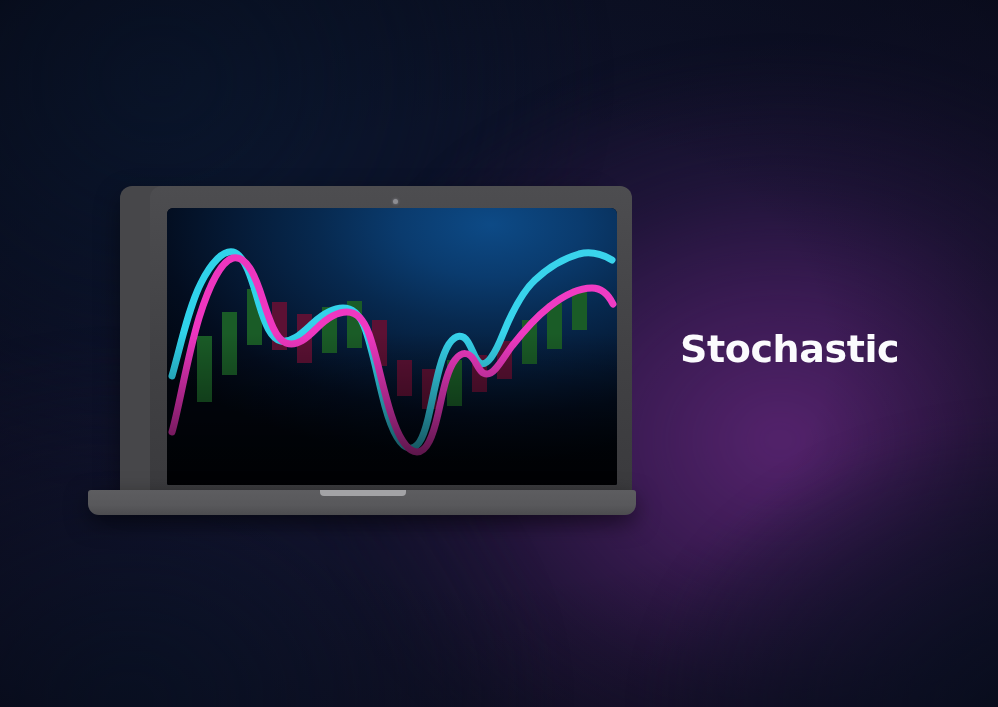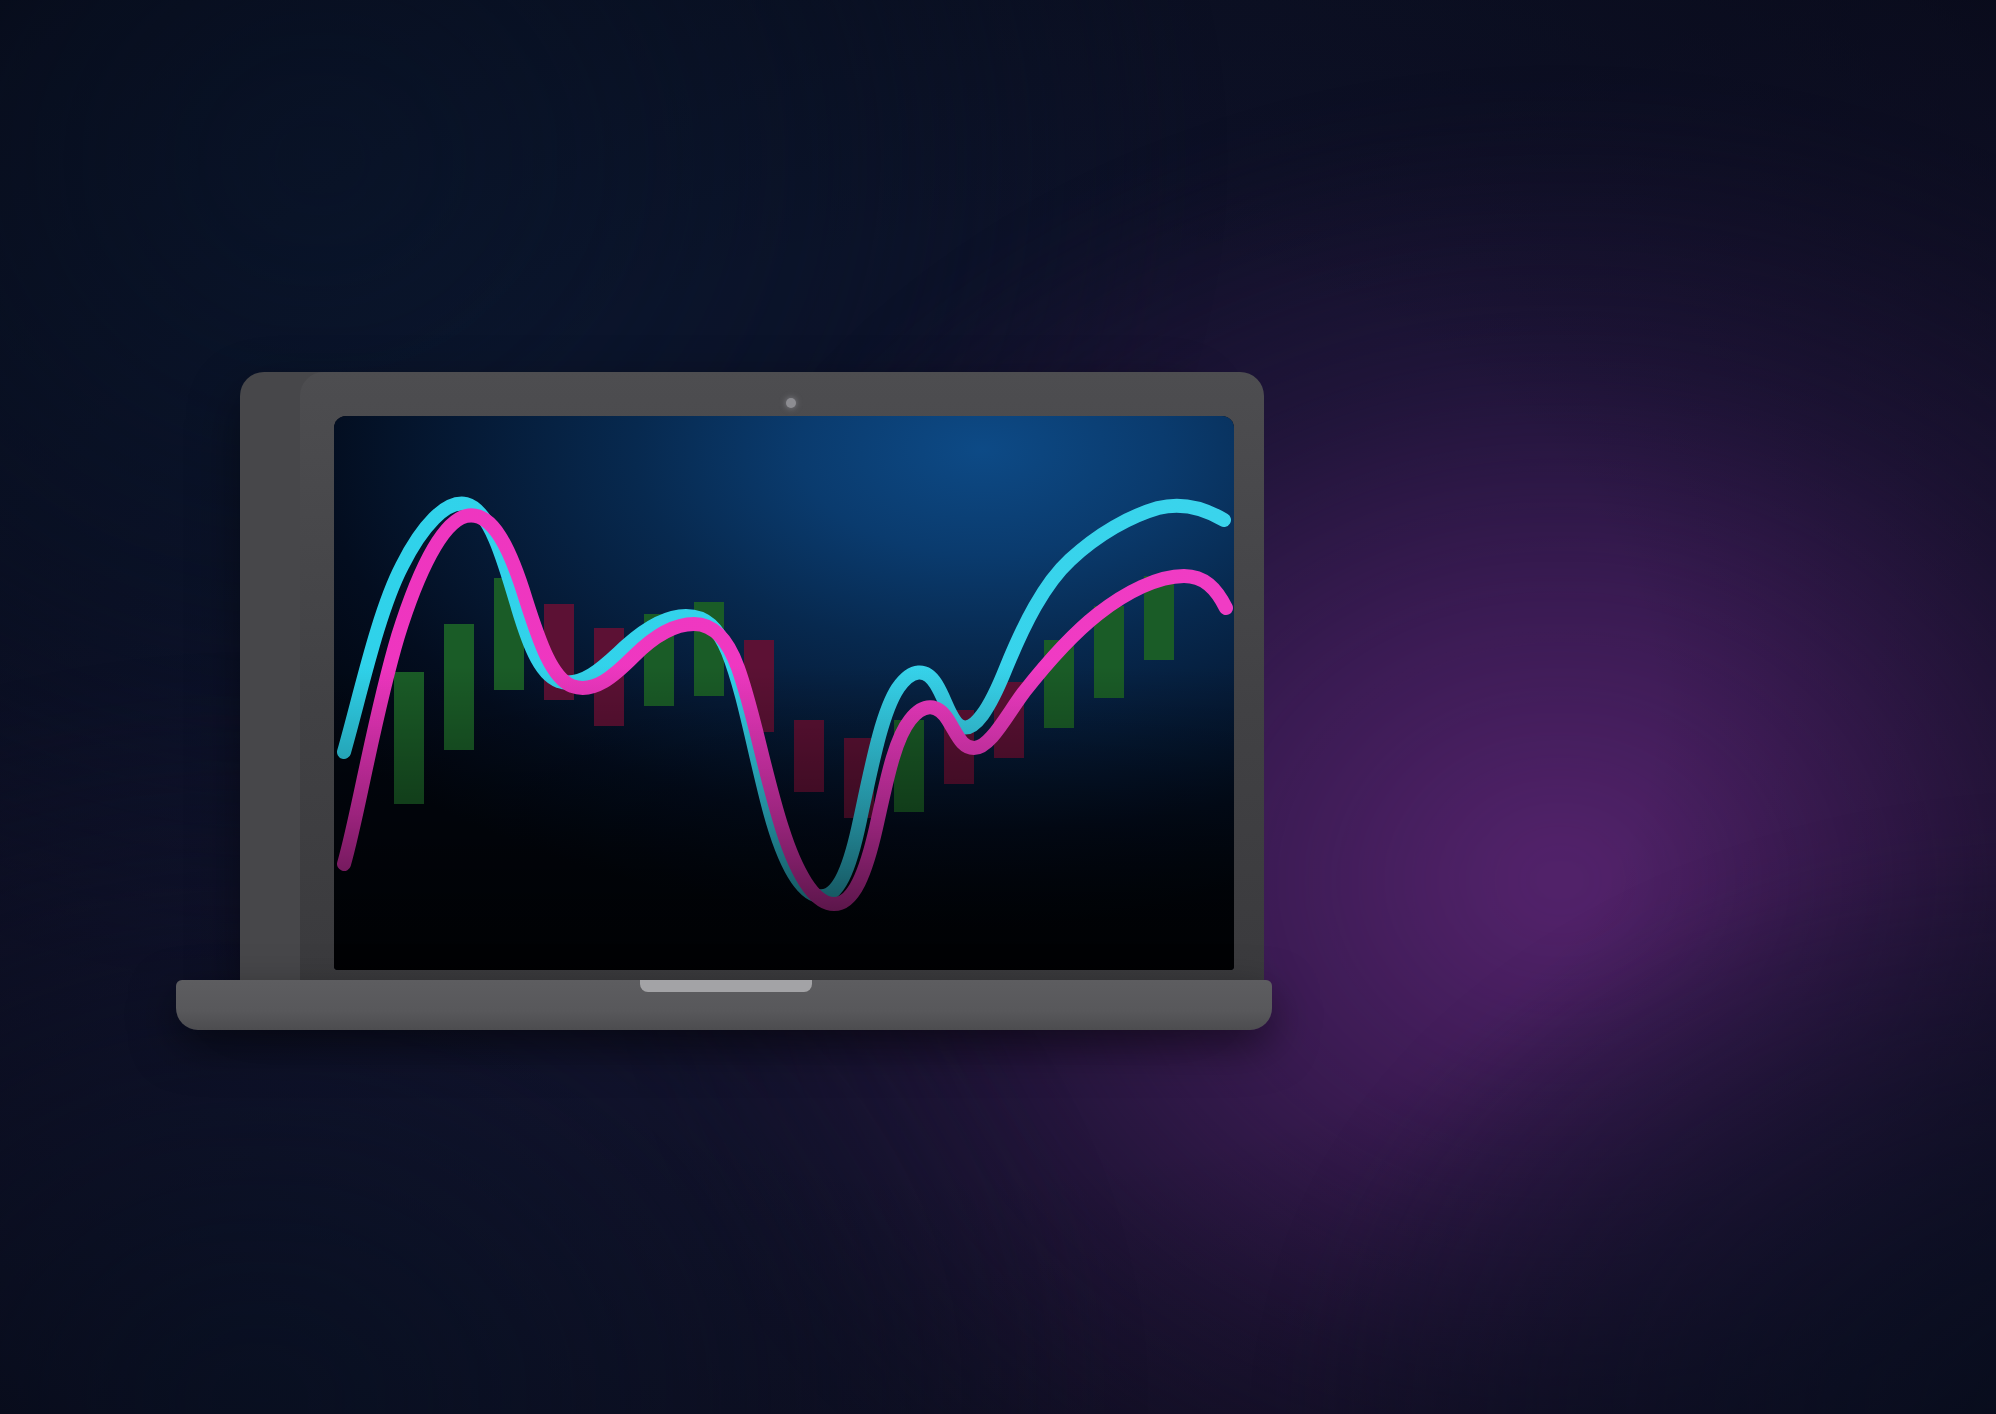--- a/index.html
+++ b/index.html
@@ -267,14 +267,15 @@
 
         <div class="screen-bg2"></div>
       </div>
     </div>
 
     <div class="base">
       <div class="base-notch"></div>
     </div>
   </div>
 
+  <div id="title">Stochastic</div>
 
 </div>
 
 </body></html>

